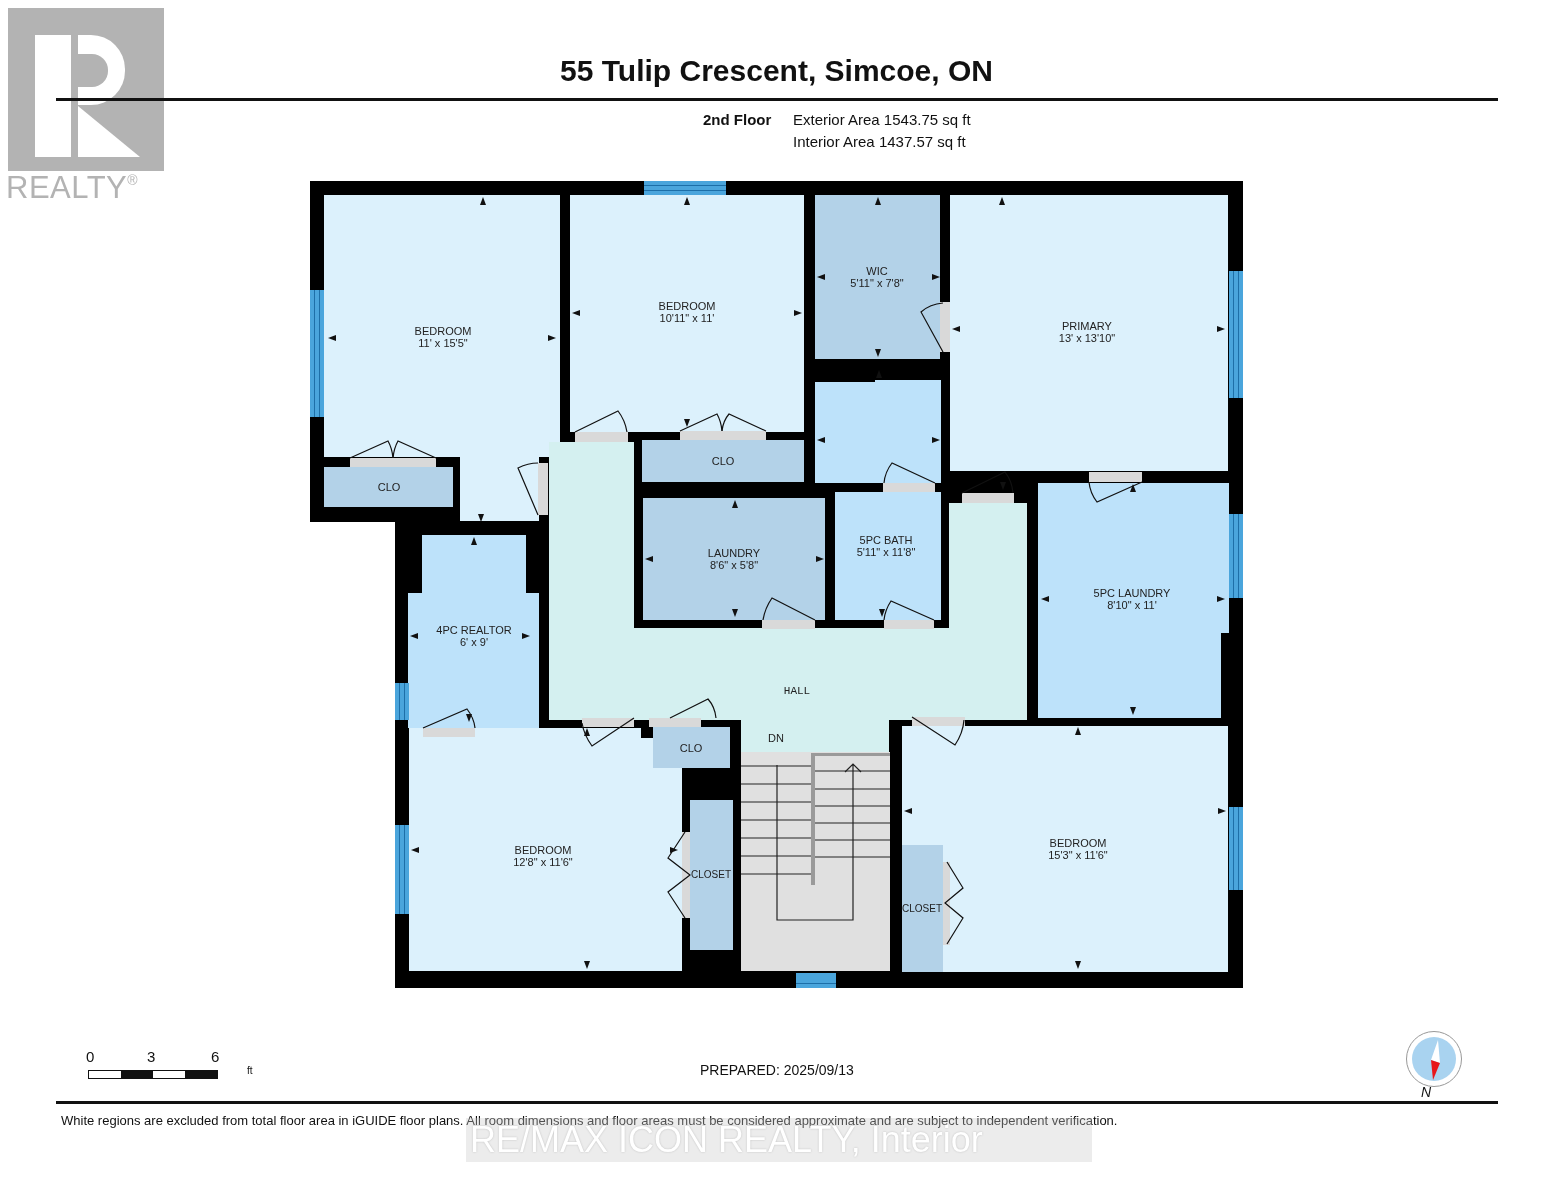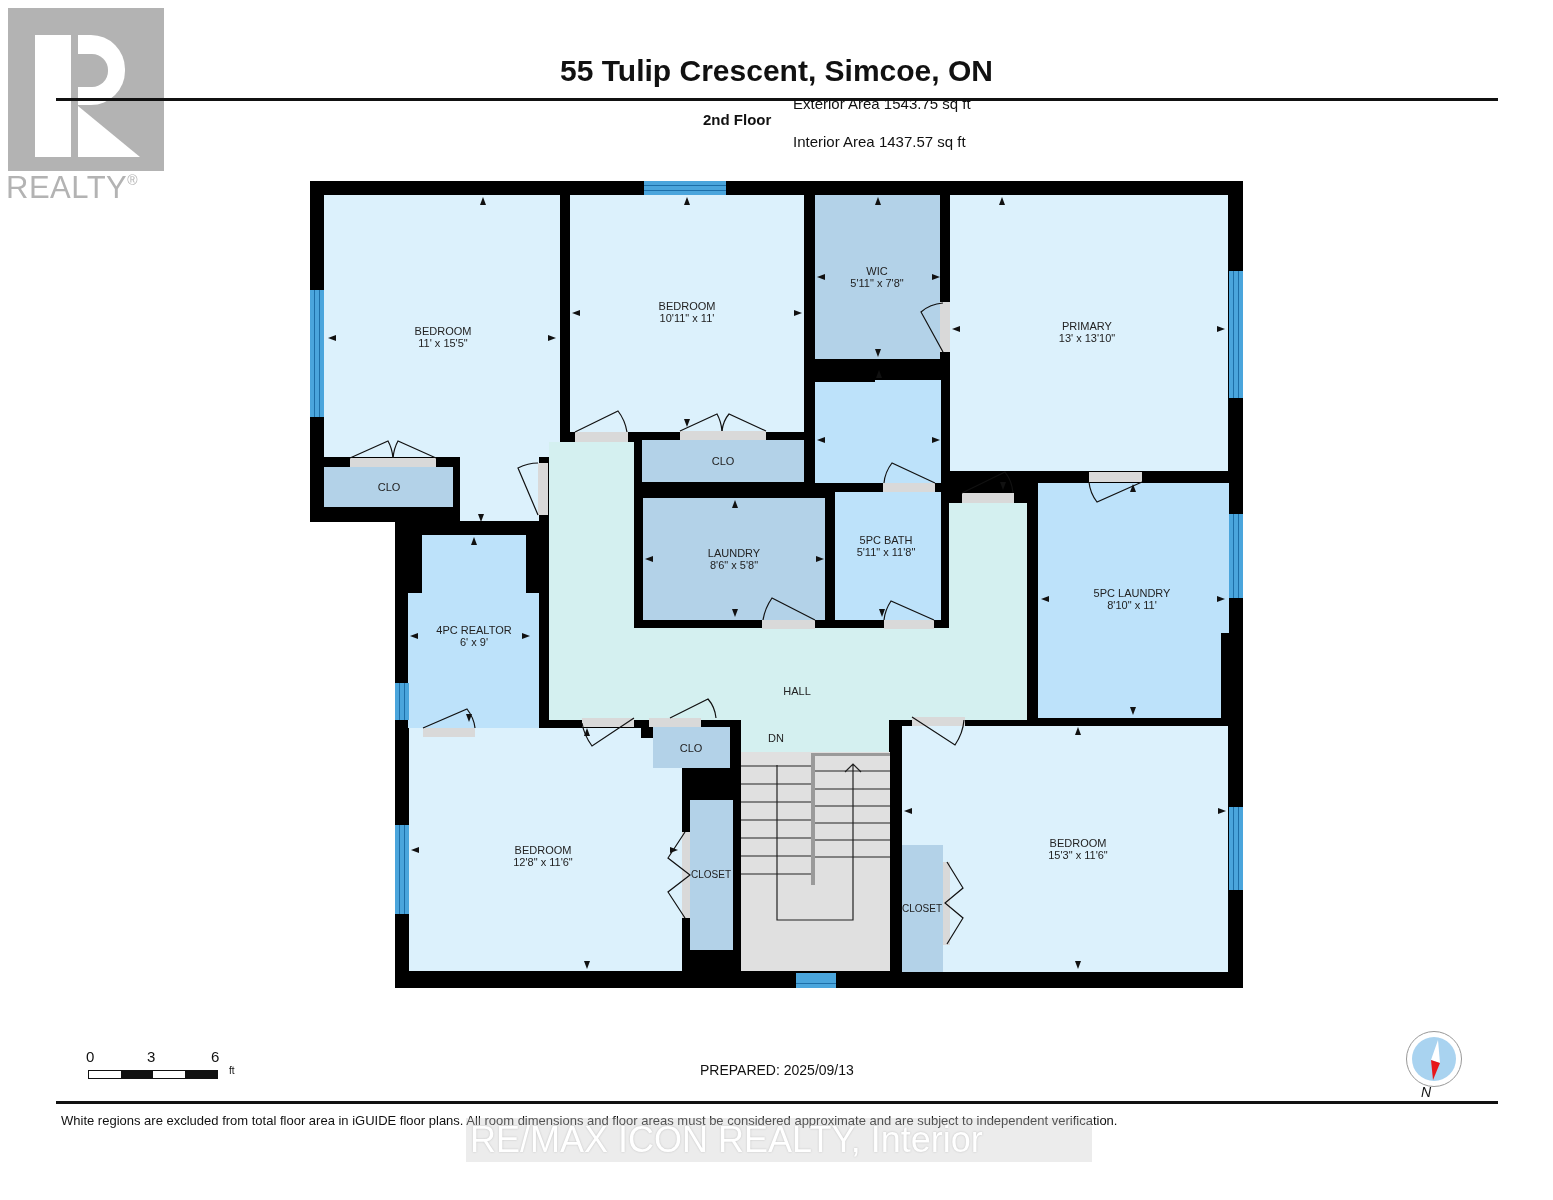--- a/index.html
+++ b/index.html
@@ -66,21 +66,21 @@
   <div class="r-stem"></div>
     <div class="r-bowl"></div>
     <div class="r-bowl-in"></div>
     <div class="r-leg"></div>
 </div>
 <div class="abs realtor-word"><span>REALTY</span><sup>®</sup></div>
 
 <div class="abs title">55 Tulip Crescent, Simcoe, ON</div>
 <div class="abs rule" style="left:56px; top:98px; width:1442px;"></div>
 <div class="abs floor-label">2nd Floor</div>
-<div class="abs area-line" style="top:95px;">Exterior Area 1543.75 sq ft</div>
+<div class="abs area-line" style="top:111px;">Exterior Area 1543.75 sq ft</div>
 <div class="abs area-line" style="top:133px;">Interior Area 1437.57 sq ft</div>
 
 <div class="abs plan">
 
   <div class="wall" style="left:310px; top:181px; width:933px; height:341px;"></div>
   <div class="wall" style="left:395px; top:520px; width:848px; height:468px;"></div>
 
   <div class="room c-bed" style="left:324px; top:195px; width:236px; height:262px;"></div>
   <div class="room c-bed" style="left:460px; top:455px; width:79px; height:66px;"></div>
   <div class="room c-clo" style="left:324px; top:467px; width:129px; height:40px;"></div>
@@ -274,21 +274,21 @@
       <span class="dim">5'11" x 11'8"</span>
     </div>
   <div class="label" style="left:1132px; top:599px;">
       <span class="nm">5PC LAUNDRY</span>
       <span class="dim">8'10" x 11'</span>
     </div>
   <div class="label" style="left:474px; top:636px;">
       <span class="nm">4PC REALTOR</span>
       <span class="dim">6' x 9'</span>
     </div>
-  <div class="label" style="left:797px; top:691px;">
+  <div class="label" style="left:797px; top:691px;font-family:Liberation Mono, monospace;">
       <span class="nm">HALL</span>
     </div>
   <div class="label" style="left:776px; top:738px;">
       <span class="nm">DN</span>
     </div>
   <div class="label" style="left:691px; top:748px;">
       <span class="nm">CLO</span>
     </div>
   <div class="label" style="left:543px; top:856px;">
       <span class="nm">BEDROOM</span>
@@ -308,21 +308,21 @@
 
 <div class="abs scale-nums" style="left:86px;">0</div>
 <div class="abs scale-nums" style="left:147px;">3</div>
 <div class="abs scale-nums" style="left:211px;">6</div>
 <div class="abs scale-bar">
     <span class="w"></span>
     <span class="b"></span>
     <span class="w"></span>
     <span class="b"></span>
   </div>
-<div class="abs" style="left:229px; top:1065px; font-size:10px;">ft</div>
+<div class="abs" style="left:247px; top:1065px; font-size:10px;">ft</div>
 
 <div class="abs prepared">PREPARED: 2025/09/13</div>
 
 <div class="abs compass">
   <div class="inner"></div>
   <svg class="overlay" width="54" height="54" style="left:0;top:0;">
     <polygon points="31,8 24,28 33,31" fill="#ffffff"></polygon>
     <polygon points="24,28 33,31 26,48" fill="#e8151b"></polygon>
   </svg>
 </div>

